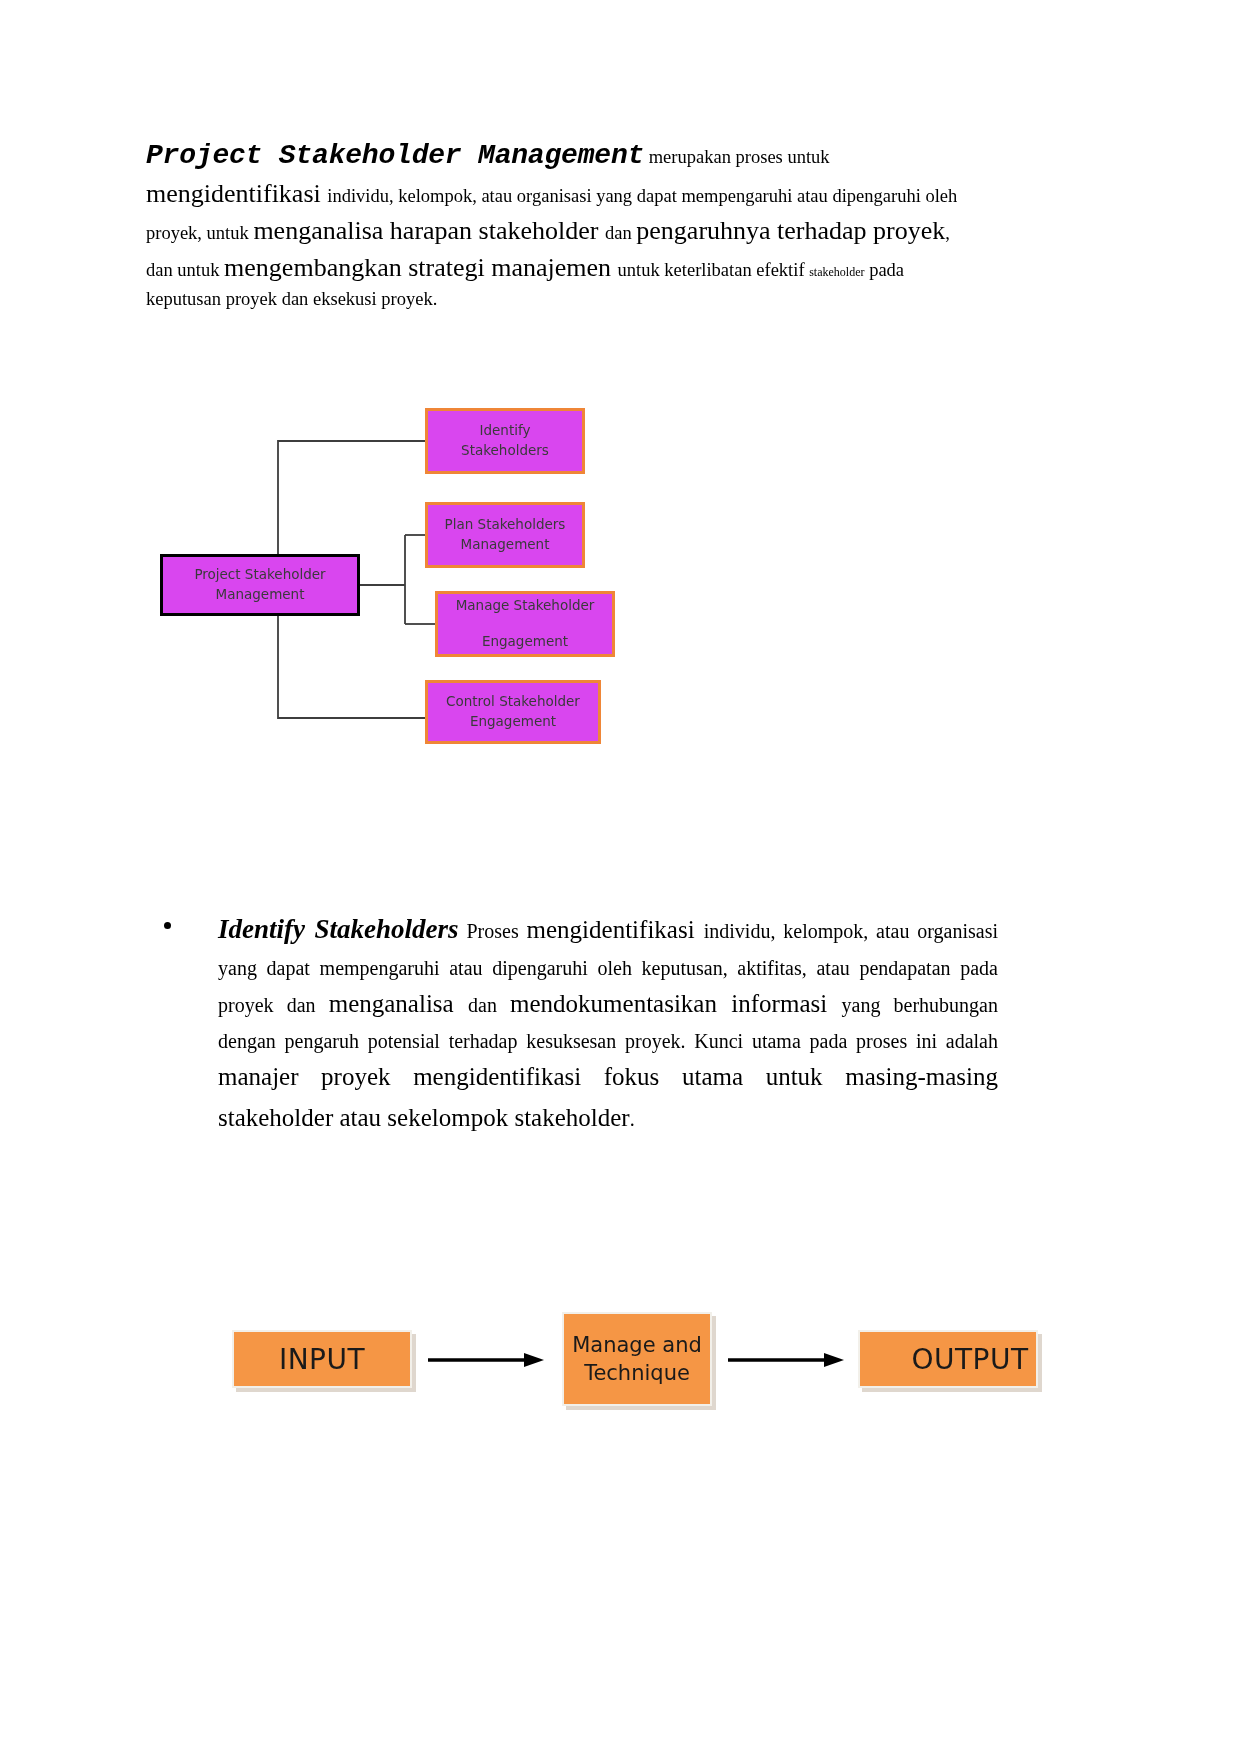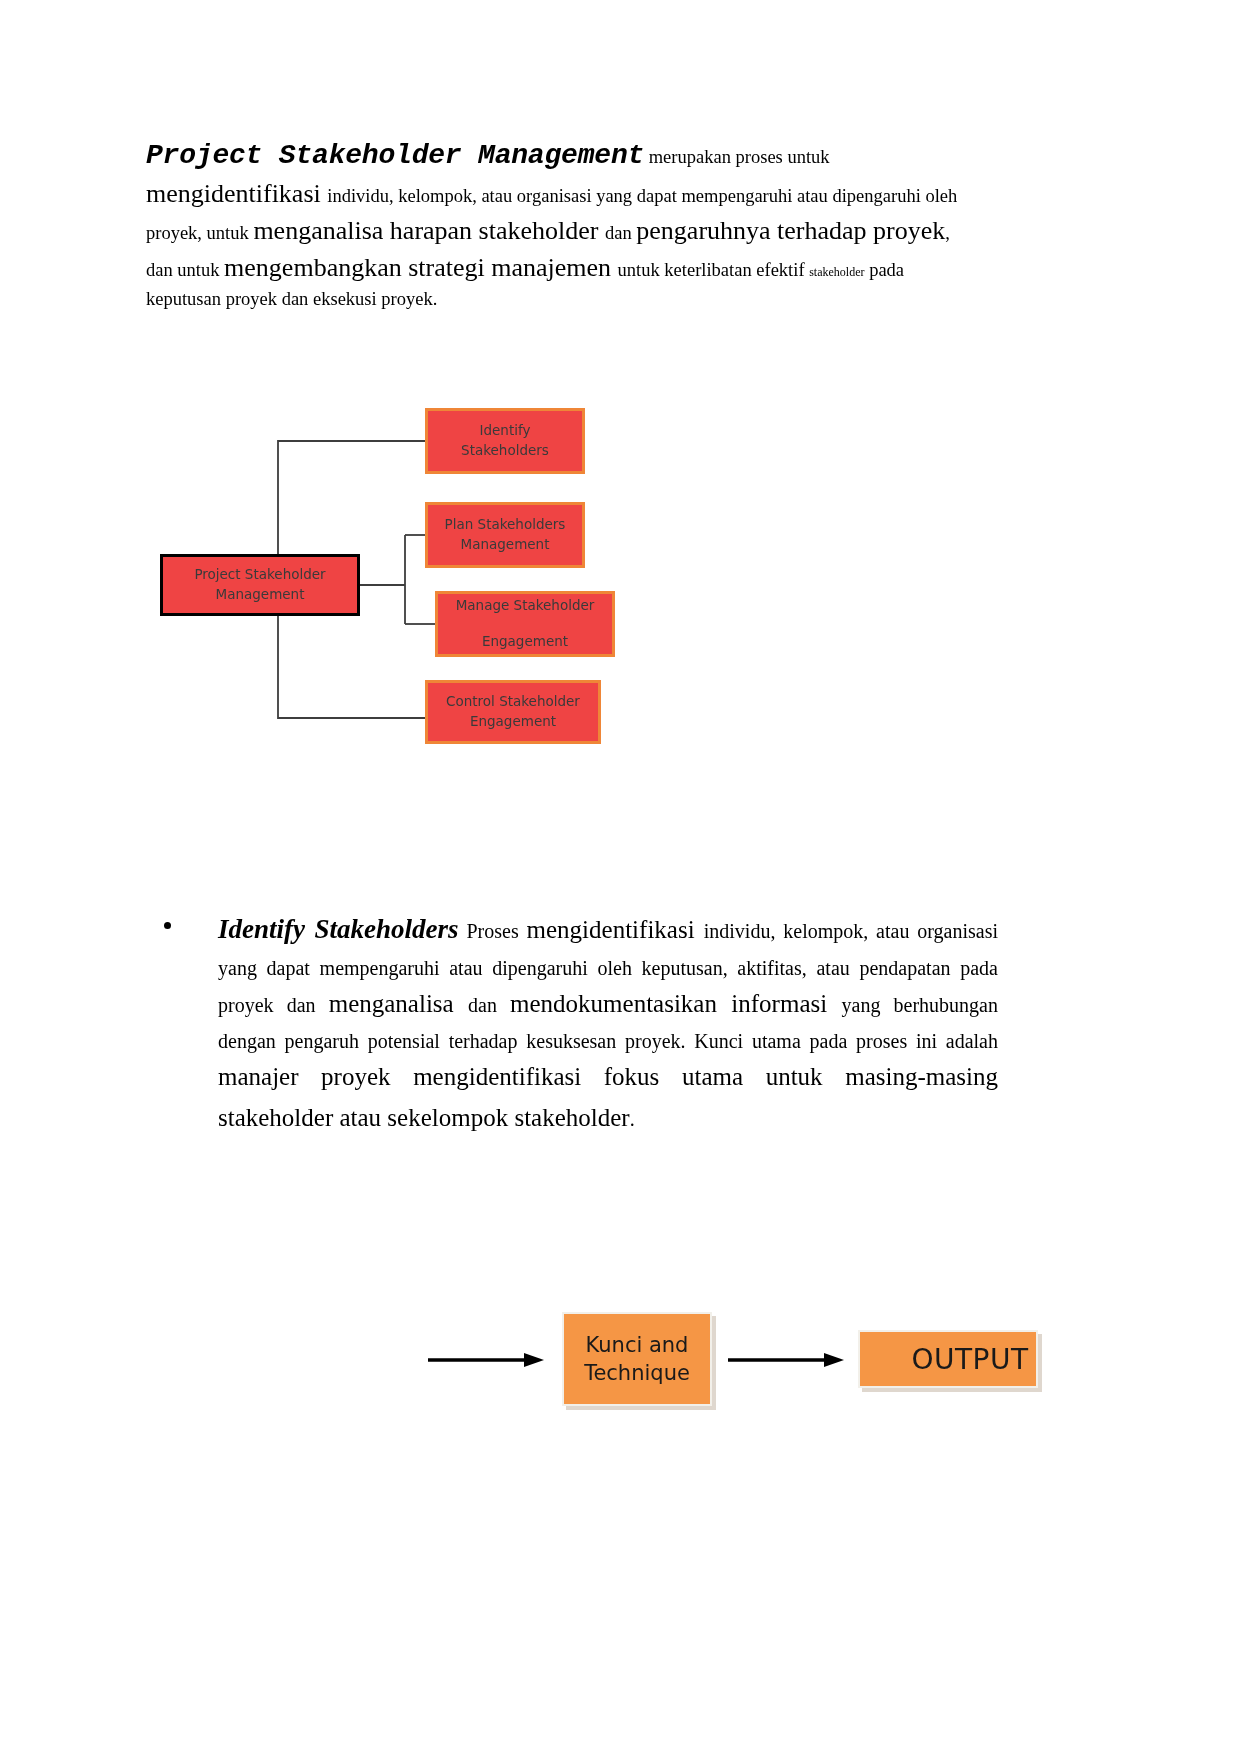--- a/index.html
+++ b/index.html
@@ -51,21 +51,21 @@
     left: 160px;
     top: 436px;
     width: 500px;
     height: 360px;
   }
   .org-svg { position: absolute; left: 0; top: 0; }
 
   .node {
     position: absolute;
     box-sizing: border-box;
-    background: #ef4444;
+    background: #d946ef;
     display: flex;
     flex-direction: column;
     align-items: center;
     justify-content: center;
     font-family: "DejaVu Sans", "Liberation Sans", sans-serif;
     font-size: 13.5px;
     line-height: 1.45;
     color: #3a3a3a;
     text-align: center;
   }
@@ -187,28 +187,31 @@
   </div>
 
   <div class="bullet-block">
     <div class="bullet-body">
       <span class="bullet-dot"></span><span class="b-hero">Identify Stakeholders</span><span class="b-sm"> Proses </span><span class="b-lg">mengidentifikasi </span><span class="b-sm">individu, kelompok, atau organisasi yang dapat mempengaruhi atau dipengaruhi oleh keputusan, aktifitas, atau pendapatan pada proyek dan </span><span class="b-lg">menganalisa </span><span class="b-sm">dan </span><span class="b-lg">mendokumentasikan informasi </span><span class="b-sm">yang berhubungan dengan pengaruh potensial terhadap kesuksesan proyek. Kunci utama pada proses ini adalah </span><span class="b-lg">manajer proyek mengidentifikasi fokus utama untuk masing-masing stakeholder atau sekelompok stakeholder</span><span class="b-sm">.</span>
     </div>
   </div>
 
   <div class="flow-diagram">
 
+    <div class="flow-box fb-input">
+      <span>INPUT</span>
+    </div>
 
     <svg class="flow-arrow fa-1" width="118" height="16">
       <line x1="0" y1="8" x2="96" y2="8" stroke="#000" stroke-width="3.5"></line>
       <polygon points="96,1 116,8 96,15" fill="#000"></polygon>
     </svg>
 
     <div class="flow-box fb-tools">
-      <span>Kunci and</span>
+      <span>Manage and</span>
       <span>Technique</span>
     </div>
 
     <svg class="flow-arrow fa-2" width="118" height="16">
       <line x1="0" y1="8" x2="96" y2="8" stroke="#000" stroke-width="3.5"></line>
       <polygon points="96,1 116,8 96,15" fill="#000"></polygon>
     </svg>
 
     <div class="flow-box fb-output">
       <span>OUTPUT</span>

